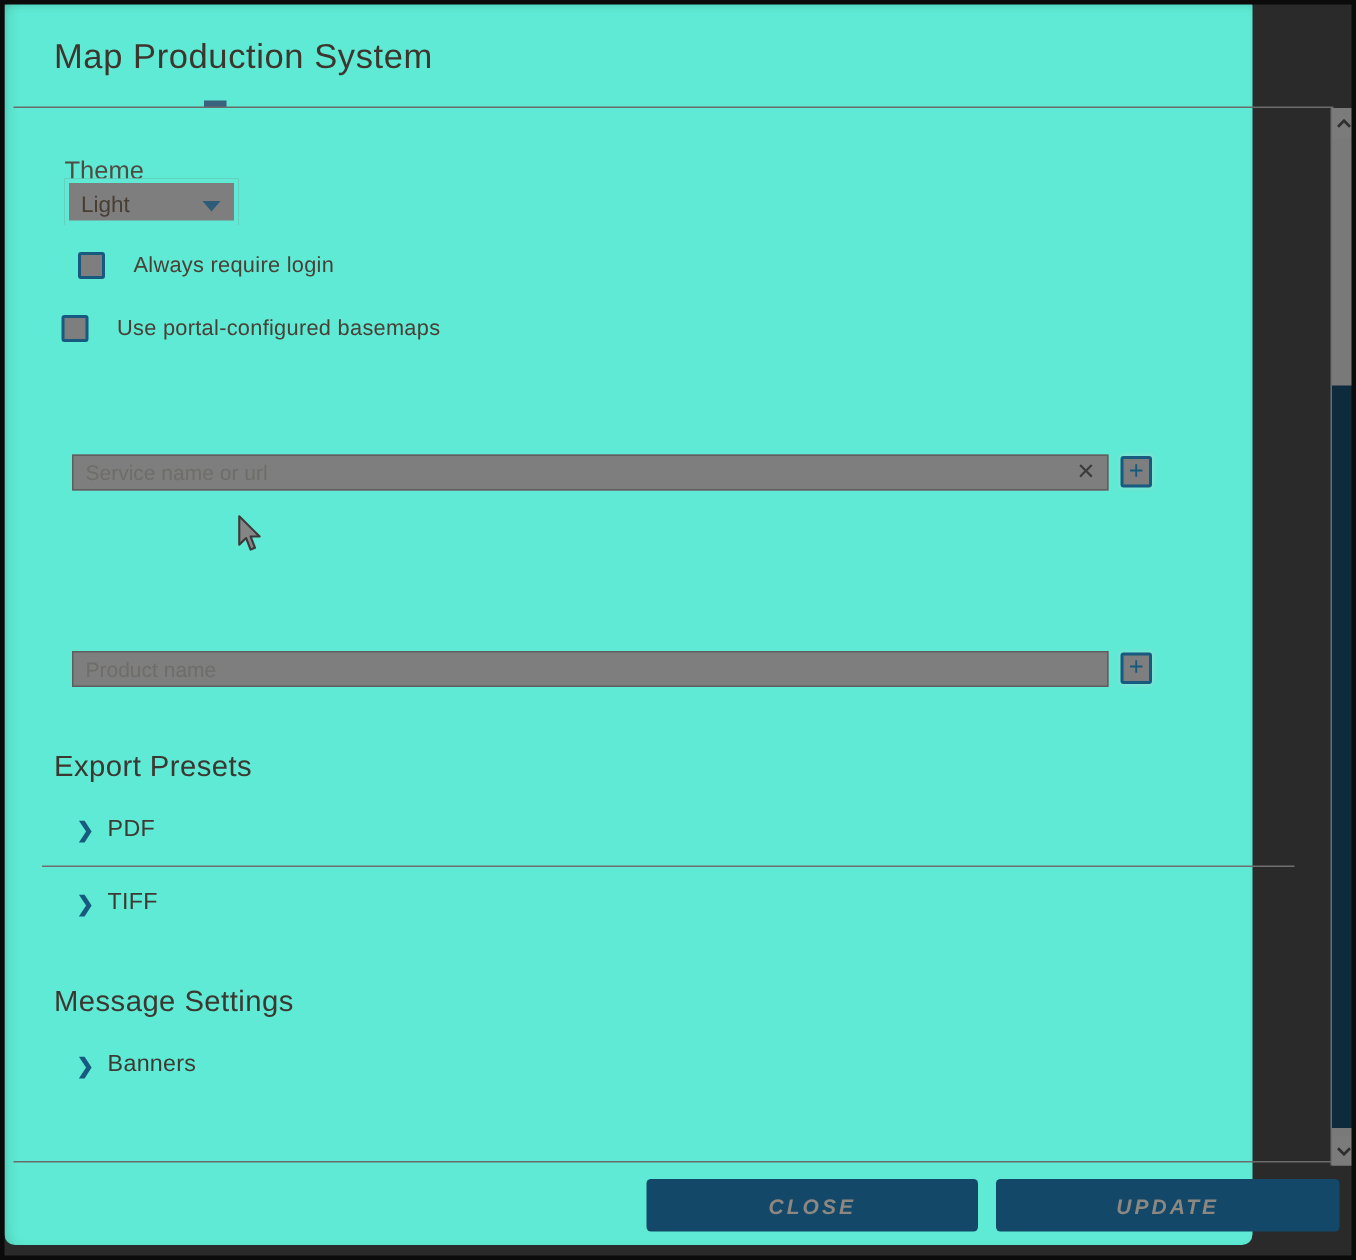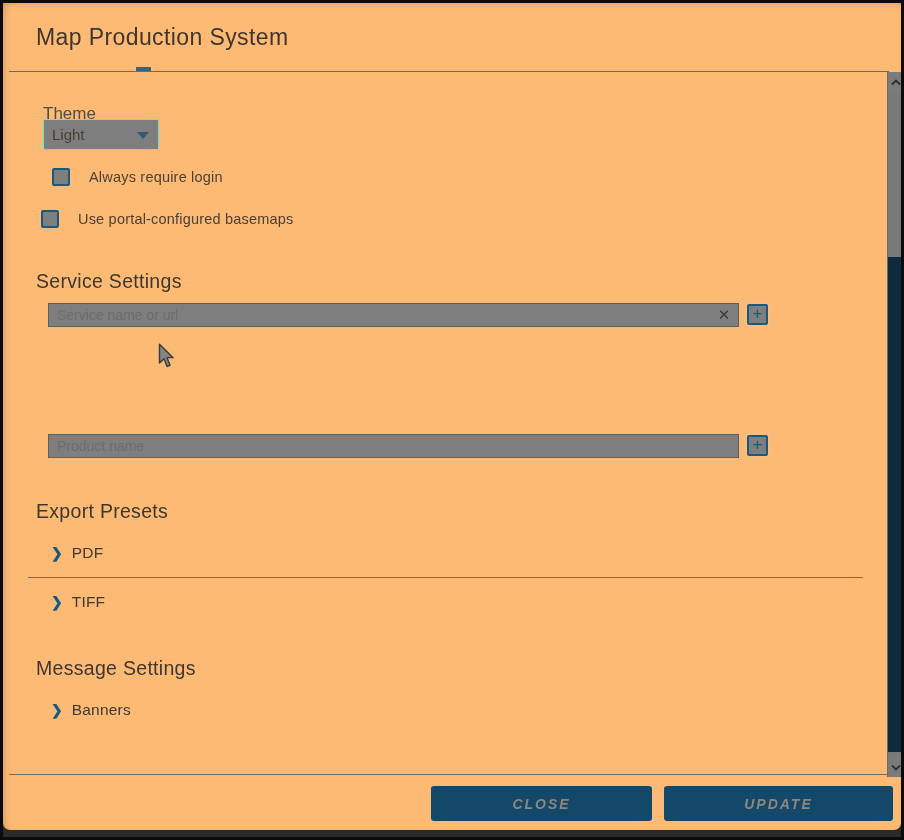--- a/index.html
+++ b/index.html
@@ -2,33 +2,33 @@
 <html><head>
 <meta charset="utf-8">
 <style>
   * { margin:0; padding:0; box-sizing:border-box; }
   html,body { width:904px; height:840px; background:#262626; }
   body { font-family:"Liberation Sans", sans-serif; }
 
   .screen { position:relative; width:904px; height:840px; background:#2a2a2a; overflow:hidden; }
   .frame { position:absolute; inset:0; border:3px solid #0b0b0b; pointer-events:none; z-index:50; }
 
-  .dialog { position:absolute; left:3px; top:2px; width:898px; height:828px;
-            background:#fdba74; border-radius:2px 2px 7px 7px;
+  .dialog { position:absolute; left:3px; top:2px; width:832px; height:828px;
+            background:#5eead4; border-radius:2px 2px 7px 7px;
             box-shadow: inset 6px 0 10px -6px rgba(0,0,0,0.20), inset 0 5px 8px -5px rgba(0,0,0,0.18); }
 
   .dialog-title { position:absolute; left:33px; top:22px; font-size:23px; font-weight:400;
                   color:#3e362e; letter-spacing:0.4px; }
 
   .header-divider { position:absolute; left:6px; top:69px; width:880px; height:1px; background:#6b6b6b; }
   .scroll-remnant { position:absolute; left:133px; top:65px; width:15px; height:5px; background:#3a627c; }
 
   .theme-label { position:absolute; left:40px; top:102px; font-size:17px; color:#514b44; }
   .dropdown { position:absolute; left:40px; top:117px; width:116px; height:31px;
-              border:1px solid #5eead4; background:#7e7e7e; cursor:pointer; }
+              border:3px solid #5eead4; background:#7e7e7e; cursor:pointer; }
   .dropdown-value { position:absolute; left:8px; top:0; line-height:29px; font-size:15px; color:#483e34; }
   .caret-down { position:absolute; right:9px; top:12px; width:0; height:0;
                 border-left:6px solid transparent; border-right:6px solid transparent;
                 border-top:7px solid #2d5b78; }
 
   .cb-row { position:absolute; left:38px; display:flex; align-items:center; height:18px; }
   .cb-row1 { top:166px;padding-left:11px; } .cb-row2 { top:208px;justify-content:flex-end; }
   .checkbox { width:18px; height:18px; border:2px solid #17597f; border-radius:2px;
               background:#7e7e7e; cursor:pointer; flex:0 0 auto; }
   .cb-label { margin-left:19px; font-size:14.5px; color:#4b4037; letter-spacing:0.2px; white-space:nowrap; }
@@ -92,21 +92,20 @@
 
     <div class="cb-row cb-row1">
       <span class="checkbox"></span>
       <span class="cb-label">Always require login</span>
     </div>
     <div class="cb-row cb-row2">
       <span class="checkbox"></span>
       <span class="cb-label">Use portal-configured basemaps</span>
     </div>
 
-    <div class="section-heading h-service">Service Settings</div>
     <input class="text-input in-service" type="text" placeholder="Service name or url" style="">
     <span class="clear-x">✕</span>
     <div class="plus-btn plus-service">
       <span>+</span>
     </div>
 
     <input class="text-input in-product" type="text" placeholder="Product name" style="">
     <div class="plus-btn plus-product">
       <span>+</span>
     </div>

